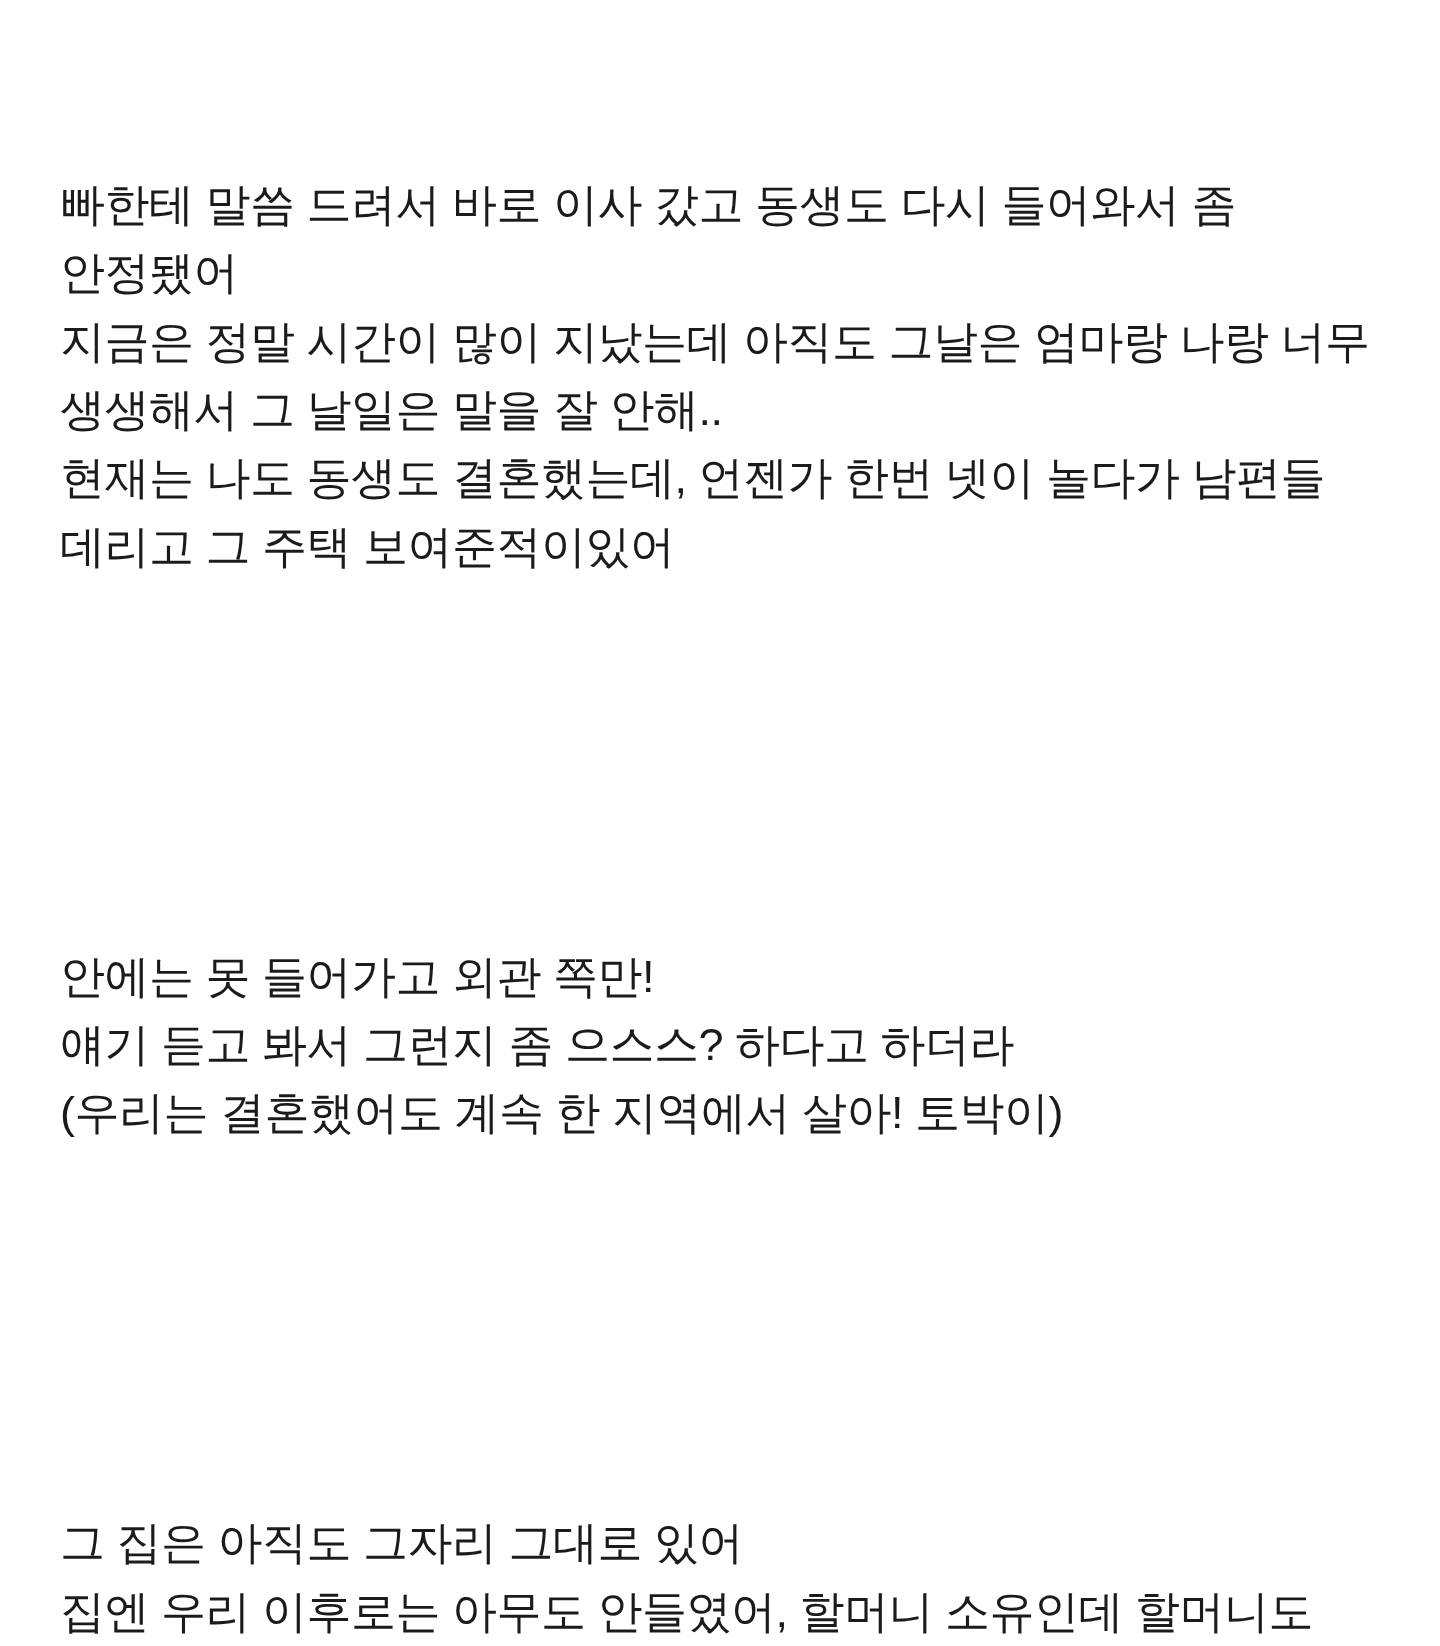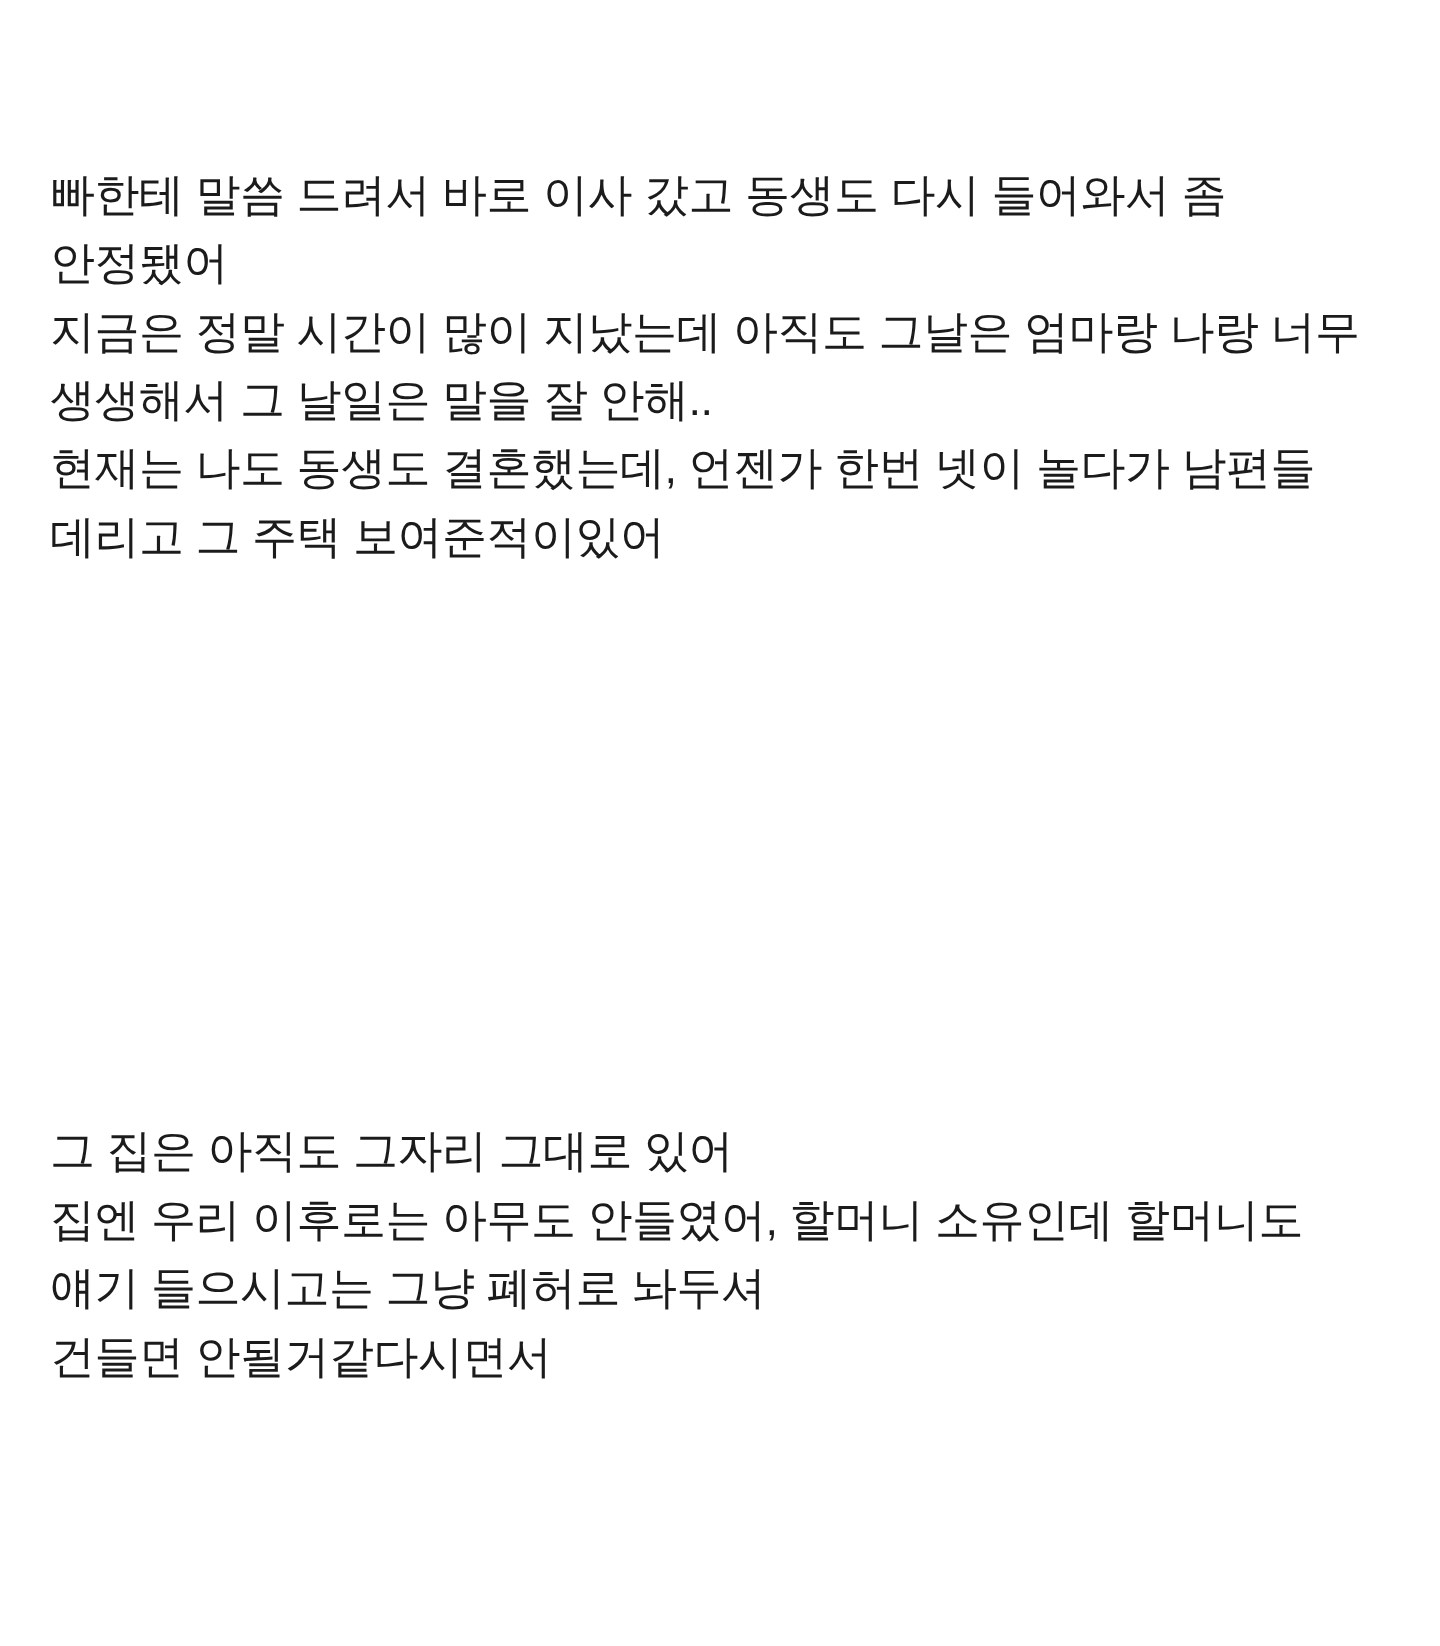--- a/index.html
+++ b/index.html
@@ -22,36 +22,39 @@
     background: #ffffff;
   }
   .post-body {
     font-size: 45px;
     line-height: 1.52;
     letter-spacing: -0.5px;
     word-break: keep-all;
     white-space: pre-wrap;
   }
   .para {
-    margin: 0;
+    margin: 10px;
     white-space: pre-wrap;
   }
   .spacer {
     height: 68px;
   }
 </style>
 </head>
 <body>
 
 <div class="page">
   <div class="post-body">
     <p class="para">빠한테 말씀 드려서 바로 이사 갔고 동생도 다시 들어와서 좀 안정됐어
 지금은 정말 시간이 많이 지났는데 아직도 그날은 엄마랑 나랑 너무 생생해서 그 날일은 말을 잘 안해..
 현재는 나도 동생도 결혼했는데, 언젠가 한번 넷이 놀다가 남편들 데리고 그 주택 보여준적이있어</p>
     <div class="spacer"></div>
+    <p class="para">안에는 못 들어가고 외관 쪽만!
+얘기 듣고 봐서 그런지 좀 으스스? 하다고 하더라
+(우리는 결혼했어도 계속 한 지역에서 살아! 토박이)</p>
     <div class="spacer"></div>
     <p class="para">그 집은 아직도 그자리 그대로 있어
 집엔 우리 이후로는 아무도 안들였어, 할머니 소유인데 할머니도 얘기 들으시고는 그냥 폐허로 놔두셔
 건들면 안될거같다시면서</p>
     
     
   </div>
 </div>
 
 </body></html>

